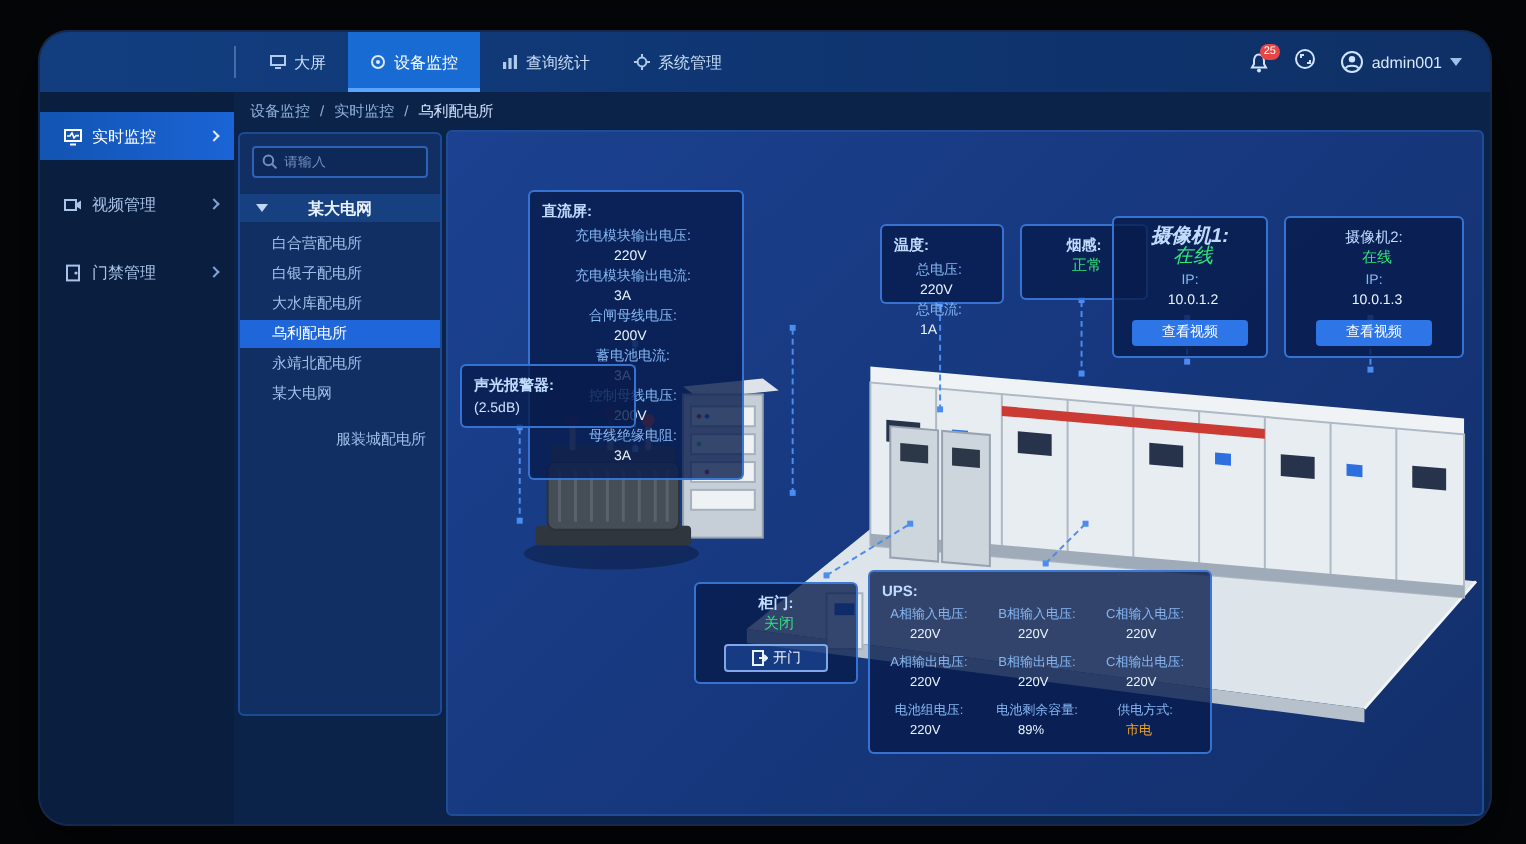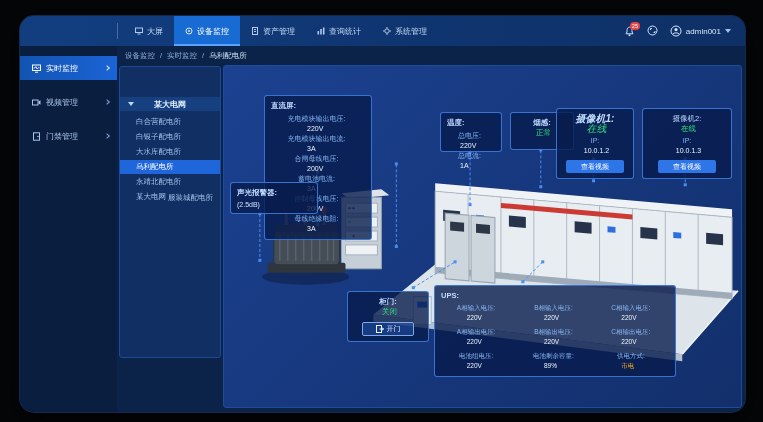--- a/index.html
+++ b/index.html
@@ -49,21 +49,21 @@
     border:1px solid #2d62b4; border-radius:2px; display:flex; align-items:center; padding:0 4px; gap:3px; background:rgba(10,30,70,.4); }
   .search input { flex:1; min-width:0; background:transparent; border:0; outline:none;
     color:#bcd4f2; font-size:7px; font-family:inherit; }
   .search input::placeholder { color:#6f8fc2; }
   .tree-root { position:absolute; left:0; top:30px; right:0; height:14px; display:flex; align-items:center;
     gap:20px; padding-left:8px; font-size:8px; font-weight:bold; color:#e8f2ff; background:#16407f; }
   .tri { width:0; height:0; border-left:3.5px solid transparent; border-right:3.5px solid transparent; border-top:4.5px solid #bcd6f5; }
   .tree-item { position:absolute; left:0; right:0; height:14px; line-height:14px; padding-left:16px;
     font-size:7.5px; color:#9fc0ea; cursor:pointer; white-space:nowrap; }
   .tree-item.selected { background:#1e66d9; color:#fff; }
-  .t0{top:48px;} .t1{top:63px;} .t2{top:78px;} .t3{top:93px;} .t4{top:108px;} .t5{top:123px;} .t6{top:124px;padding-left:48px;}
+  .t0{top:48px;} .t1{top:63px;} .t2{top:78px;} .t3{top:93px;} .t4{top:108px;} .t5{top:123px;} .t6{top:146px;padding-left:48px;}
 
   
   .viewport { position:absolute; left:203px; top:49px; right:3px; bottom:4px;
     background:linear-gradient(135deg,#1b4190,#16367a 60%,#132f6b); border:1px solid #1f4c97; border-radius:3px; overflow:hidden; }
   .scene, .leaders { position:absolute; left:0; top:0; width:100%; height:100%; }
   .scene { z-index:1; } .leaders { z-index:2; pointer-events:none; }
 
   
   .panel { position:absolute; z-index:3; background:rgba(8,27,76,.8);
     border:1px solid rgba(64,130,230,.85); border-radius:3px; padding:5px 6px; }
@@ -81,21 +81,21 @@
     color:#eaf4ff; font-size:7px; font-family:inherit; cursor:pointer; }
 
   .pnl-dc     { left:40px;  top:29px;  width:108px; }
   .pnl-batt   { left:133px; top:54px;  width:80px; }
   .pnl-temp   { left:216px; top:46px;  width:62px; height:40px; }
   .pnl-smoke  { left:286px; top:46px;  width:64px; height:38px; }
   .pnl-cam1   { left:332px; top:42px;  width:78px; }
   .pnl-cam2   { left:418px; top:42px;  width:90px; }
   .pnl-alarm  { left:6px;   top:116px; width:88px; }
   .pnl-door   { left:123px; top:225px; width:82px; }
-  .pnl-ups    { left:210px; top:219px; width:242px; }
+  .pnl-ups    { left:210px; top:219px; width:172px; }
   .ups-grid { display:grid; grid-template-columns:1fr 1fr 1fr; row-gap:4px; column-gap:4px; }
   .ups-grid .p-row { font-size:6.5px; }
   .alarm-val { font-size:7px; color:#cfe2fa; }
 </style>
 </head>
 <body>
 
 <div id="app">
   <div class="window">
 
@@ -112,30 +112,20 @@
           <span>大屏</span>
         </div>
         <div class="tab active">
           <span class="tico">
             <svg width="8" height="8">
                 <circle cx="4" cy="4" r="3" fill="none" stroke="#fff"></circle>
                 <circle cx="4" cy="4" r="1" fill="#fff"></circle>
               </svg>
             </span>
           <span>设备监控</span>
-        </div>
-        <div class="tab">
-          <span class="tico">
-            <svg width="8" height="8">
-                <rect x="1.5" y="0.5" width="5" height="7" fill="none" stroke="#cfe3ff"></rect>
-                <line x1="3" y1="2.5" x2="5" y2="2.5" stroke="#cfe3ff"></line>
-                <line x1="3" y1="4.5" x2="5" y2="4.5" stroke="#cfe3ff"></line>
-              </svg>
-            </span>
-          <span>资产管理</span>
         </div>
         <div class="tab">
           <span class="tico">
             <svg width="8" height="8">
                 <rect x="0.5" y="4" width="1.6" height="3.5" fill="#cfe3ff"></rect>
                 <rect x="3.2" y="2" width="1.6" height="5.5" fill="#cfe3ff"></rect>
                 <rect x="5.9" y="0.5" width="1.6" height="7" fill="#cfe3ff"></rect>
               </svg>
             </span>
           <span>查询统计</span>
@@ -209,20 +199,27 @@
 
     <div class="breadcrumb">
       <span>设备监控</span>
       <span>/</span>
       <span>实时监控</span>
       <span>/</span>
       <span class="crumb-cur">乌利配电所</span>
     </div>
 
     <div class="tree">
+      <div class="search">
+        <svg width="8" height="8">
+            <circle cx="3.2" cy="3.2" r="2.4" fill="none" stroke="#6f8fc2"></circle>
+            <line x1="5" y1="5" x2="7.2" y2="7.2" stroke="#6f8fc2"></line>
+          </svg>
+        <input placeholder="请输入" style="">
+      </div>
       <div class="tree-root">
         <span class="tri"></span>
         <span>某大电网</span>
       </div>
       <div class="tree-item t0">白合营配电所</div>
       <div class="tree-item t1">白银子配电所</div>
       <div class="tree-item t2">大水库配电所</div>
       <div class="tree-item selected t3">乌利配电所</div>
       <div class="tree-item t4">永靖北配电所</div>
       <div class="tree-item t5">某大电网</div>

